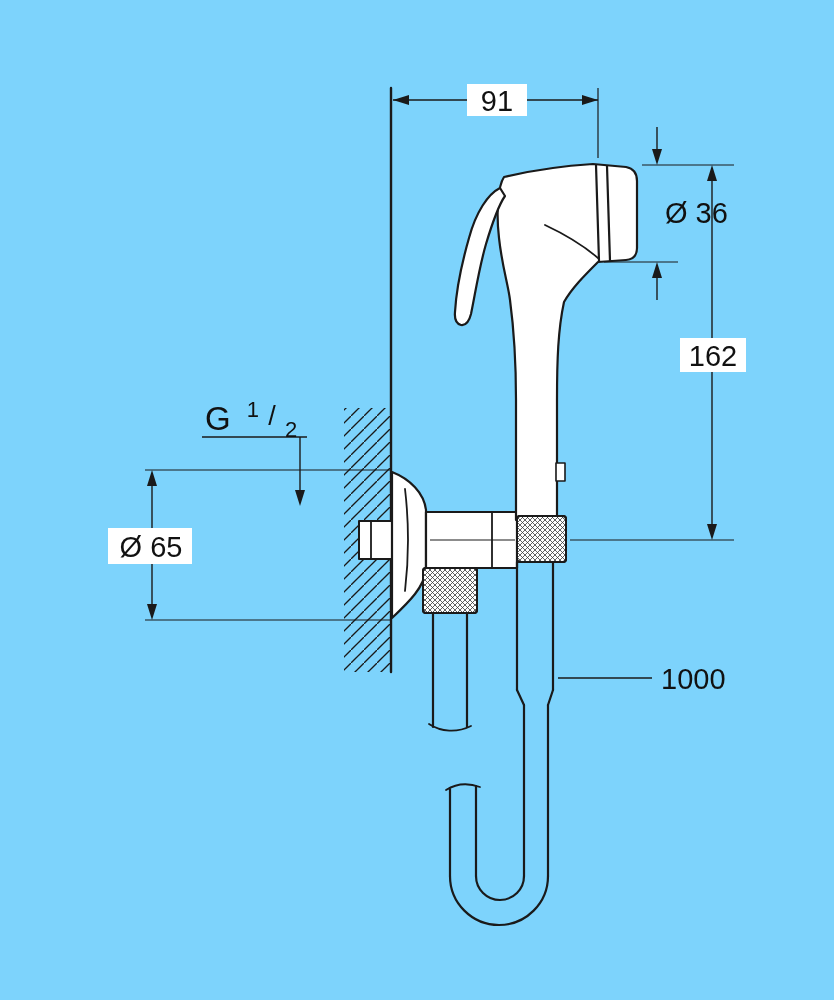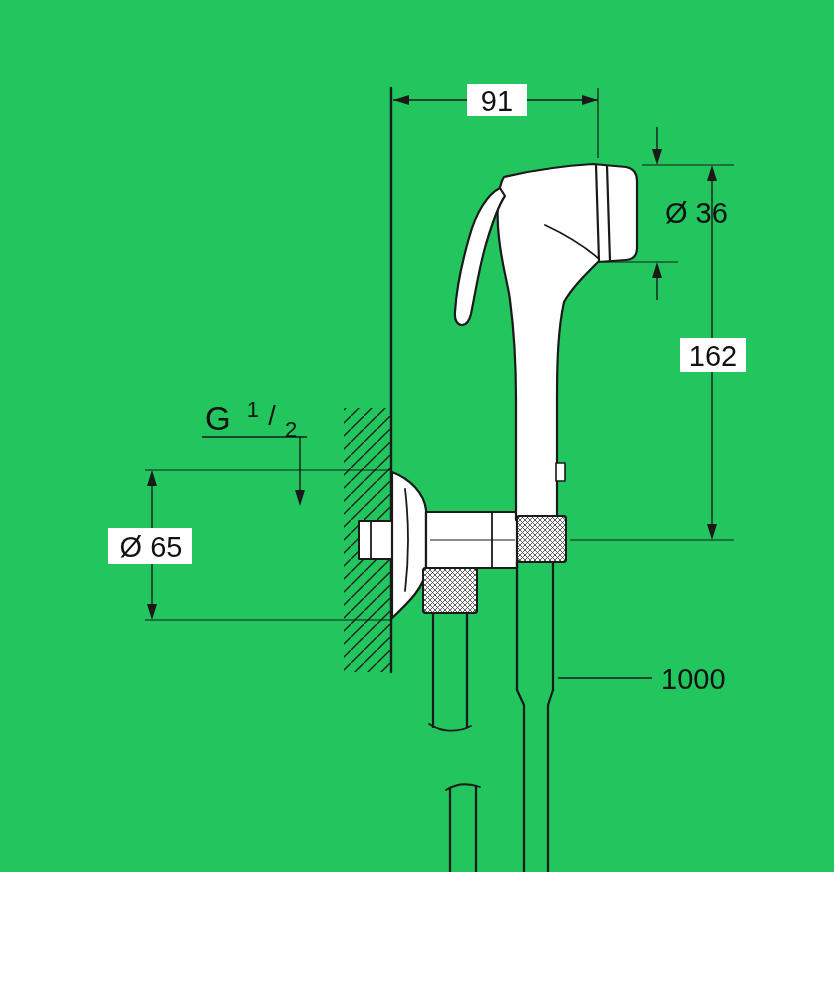--- a/index.html
+++ b/index.html
@@ -1,16 +1,16 @@
 <!DOCTYPE html>
 <html><head>
 <meta charset="utf-8">
 <style>
   html,body{margin:0;padding:0;background:#ffffff;}
-  .page{position:relative;width:834px;height:872px;background:#22c55e;overflow:hidden;
+  .page{position:relative;width:834px;height:1000px;background:#7dd3fc;overflow:hidden;
         font-family:"Liberation Sans",sans-serif;}
   svg{display:block;}
   .outline{fill:#ffffff;stroke:#1a1a1a;stroke-width:2.2;stroke-linejoin:round;}
   .sline{fill:none;stroke:#1a1a1a;stroke-width:2.2;stroke-linecap:round;}
   .mid{fill:none;stroke:#1a1a1a;stroke-width:1.8;stroke-linecap:round;}
   .dim{fill:none;stroke:#1a1a1a;stroke-width:1.4;}
   .thin{fill:none;stroke:#1a1a1a;stroke-width:1.2;}
   .arrow{fill:#1a1a1a;stroke:none;}
   .dimtext{font-family:"Liberation Sans",sans-serif;font-size:29px;fill:#111;}
   .bg{fill:#ffffff;stroke:none;}

